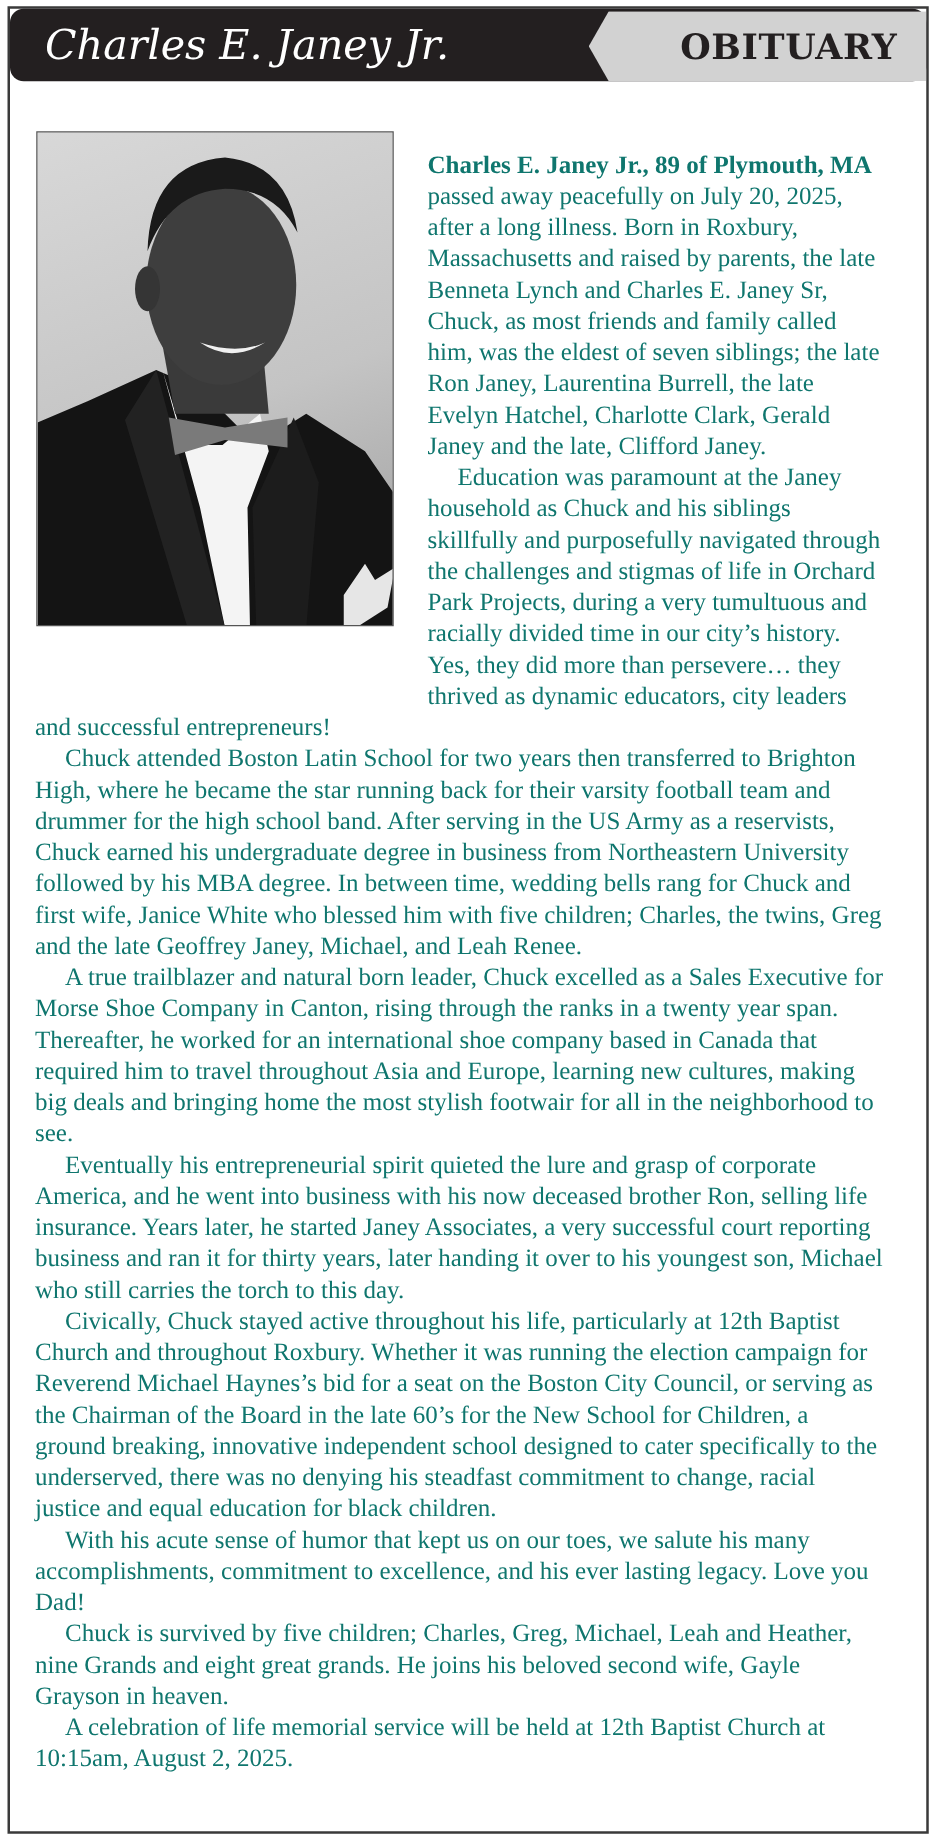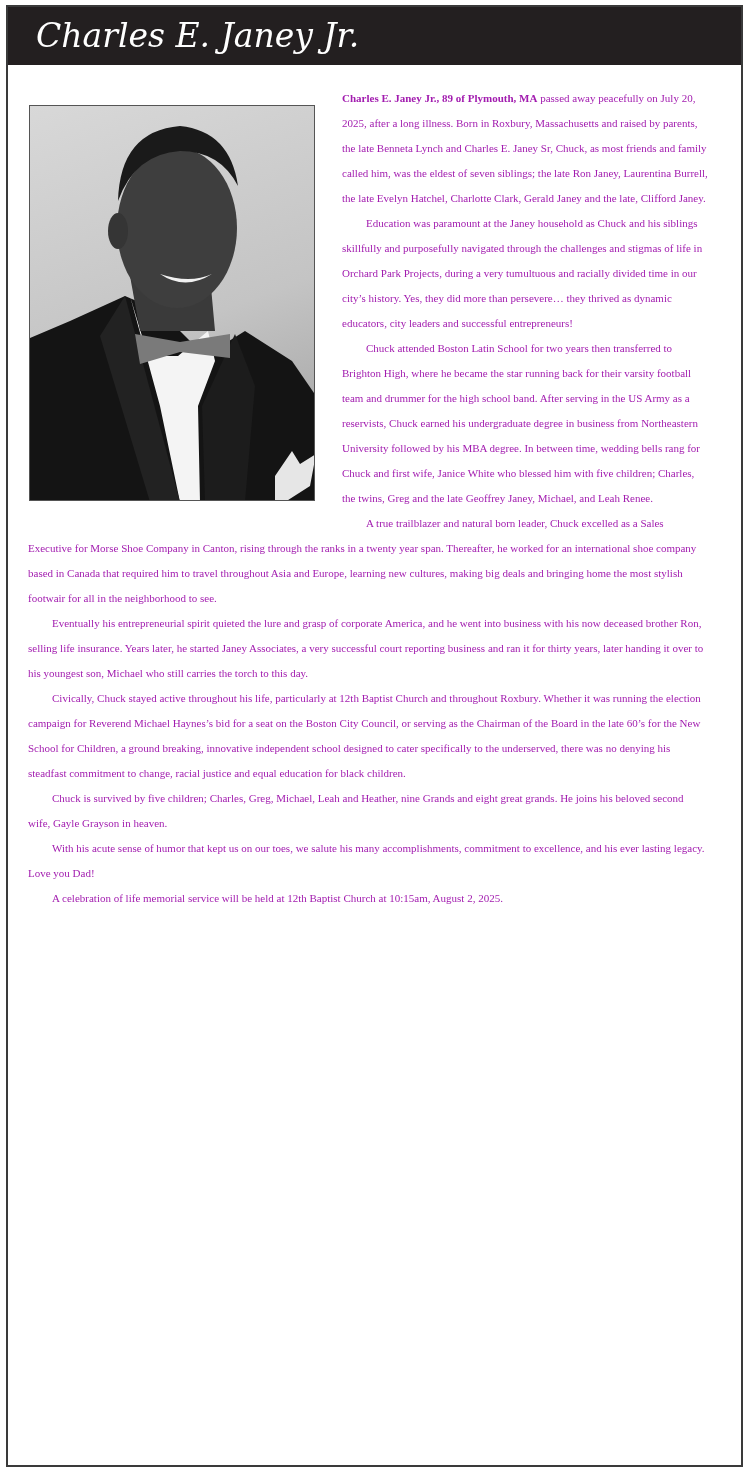--- a/index.html
+++ b/index.html
@@ -4,20 +4,21 @@
 <style>
   html, body { margin: 0; padding: 0; background: #ffffff; }
   body { width: 752px; height: 1473px; position: relative; overflow: hidden; }
   .frame {
     position: absolute; left: 6px; top: 5px; width: 737px; height: 1462px;
     border: 2px solid #3a3a3a; box-sizing: border-box; background: #fff;
   }
   .header {
     position: absolute; left: 0; top: 0; width: 733px; height: 58px;
     background: #231f20;
+    border-radius: 11px;
   }
   .header-title {
     position: absolute; left: 28px; top: 4px;
     font-family: "DejaVu Serif", serif; font-style: italic;
     font-size: 33px; color: #ffffff; line-height: 50px; letter-spacing: 0px;
   }
   .header-tab {
     position: absolute; right: 0; top: 2px; width: 270px; height: 56px;
     background: #d2d2d2;
     clip-path: polygon(16px 0, 100% 0, 100% 100%, 16px 100%, 0 50%);
@@ -27,35 +28,38 @@
     display: flex; align-items: center; justify-content: center;
     font-family: "DejaVu Serif", serif; font-weight: bold; font-size: 28px;
     color: #231f20; letter-spacing: 0.5px;
   }
   .photo {
     position: absolute; left: 29px; top: 105px; width: 286px; height: 396px;
     border: 1px solid #555; box-sizing: border-box; overflow: hidden;
     background: linear-gradient(160deg, #d8d8d8 0%, #c4c4c4 55%, #9c9c9c 100%);
   }
   .body-text {
-    position: absolute; left: 28px; top: 86px; width: 680px;
-    font-family: "Liberation Serif", serif; font-size: 11px; line-height: 25px;
-    color: #a21caf; text-align: left;
+    position: absolute; left: 28px; top: 120px; width: 680px;
+    font-family: "Liberation Serif", serif; font-size: 20px; line-height: 25px;
+    color: #0f766e; text-align: left;
   }
   .float-spacer { float: left; width: 314px; height: 432px; }
   .body-text p { margin: 0; text-indent: 24px; }
   .body-text p.first { text-indent: 0; }
   .body-text .lead { font-weight: bold; }
 </style>
 </head>
 <body>
 
 <div class="frame">
   <div class="header">
     <div class="header-title">Charles E. Janey Jr.</div>
+    <div class="header-tab">
+      <div class="header-tab-label">OBITUARY</div>
+    </div>
   </div>
 </div>
 
 <div class="photo">
   <svg width="286" height="396" viewBox="0 0 286 396">
 
     <path d="M0 232 L40 215 L95 190 L130 205 L175 250 L215 225 L262 255 L286 290 L286 396 L0 396 Z" fill="#141414"></path>
 
     <path d="M100 190 L118 250 L148 250 L178 225 L185 255 L168 300 L170 396 L150 396 L130 300 Z" fill="#f4f4f4"></path>
 
@@ -79,16 +83,16 @@
 </div>
 
 <div class="body-text">
   <div class="float-spacer"></div>
   <p class="first"><span class="lead">Charles E. Janey Jr., 89 of Plymouth, MA</span><span> passed away peacefully on July 20, 2025, after a long illness. Born in Roxbury, Massachusetts and raised by parents, the late Benneta Lynch and Charles E. Janey Sr, Chuck, as most friends and family called him, was the eldest of seven siblings; the late Ron Janey, Laurentina Burrell, the late Evelyn Hatchel, Charlotte Clark, Gerald Janey and the late, Clifford Janey.</span></p>
   <p>Education was paramount at the Janey household as Chuck and his siblings skillfully and purposefully navigated through the challenges and stigmas of life in Orchard Park Projects, during a very tumultuous and racially divided time in our city’s history. Yes, they did more than persevere… they thrived as dynamic educators, city leaders and successful entrepreneurs!</p>
   <p>Chuck attended Boston Latin School for two years then transferred to Brighton High, where he became the star running back for their varsity football team and drummer for the high school band. After serving in the US Army as a reservists, Chuck earned his undergraduate degree in business from Northeastern University followed by his MBA degree. In between time, wedding bells rang for Chuck and first wife, Janice White who blessed him with five children; Charles, the twins, Greg and the late Geoffrey Janey, Michael, and Leah Renee.</p>
   <p>A true trailblazer and natural born leader, Chuck excelled as a Sales Executive for Morse Shoe Company in Canton, rising through the ranks in a twenty year span. Thereafter, he worked for an international shoe company based in Canada that required him to travel throughout Asia and Europe, learning new cultures, making big deals and bringing home the most stylish footwair for all in the neighborhood to see.</p>
   <p>Eventually his entrepreneurial spirit quieted the lure and grasp of corporate America, and he went into business with his now deceased brother Ron, selling life insurance. Years later, he started Janey Associates, a very successful court reporting business and ran it for thirty years, later handing it over to his youngest son, Michael who still carries the torch to this day.</p>
   <p>Civically, Chuck stayed active throughout his life, particularly at 12th Baptist Church and throughout Roxbury. Whether it was running the election campaign for Reverend Michael Haynes’s bid for a seat on the Boston City Council, or serving as the Chairman of the Board in the late 60’s for the New School for Children, a ground breaking, innovative independent school designed to cater specifically to the underserved, there was no denying his steadfast commitment to change, racial justice and equal education for black children.</p>
+  <p>With his acute sense of humor that kept us on our toes, we salute his many accomplishments, commitment to excellence, and his ever lasting legacy. Love you Dad!</p>
   <p>Chuck is survived by five children; Charles, Greg, Michael, Leah and Heather, nine Grands and eight great grands. He joins his beloved second wife, Gayle Grayson in heaven.</p>
-  <p>With his acute sense of humor that kept us on our toes, we salute his many accomplishments, commitment to excellence, and his ever lasting legacy. Love you Dad!</p>
   <p>A celebration of life memorial service will be held at 12th Baptist Church at 10:15am, August 2, 2025.</p>
 </div>
 
 </body></html>

